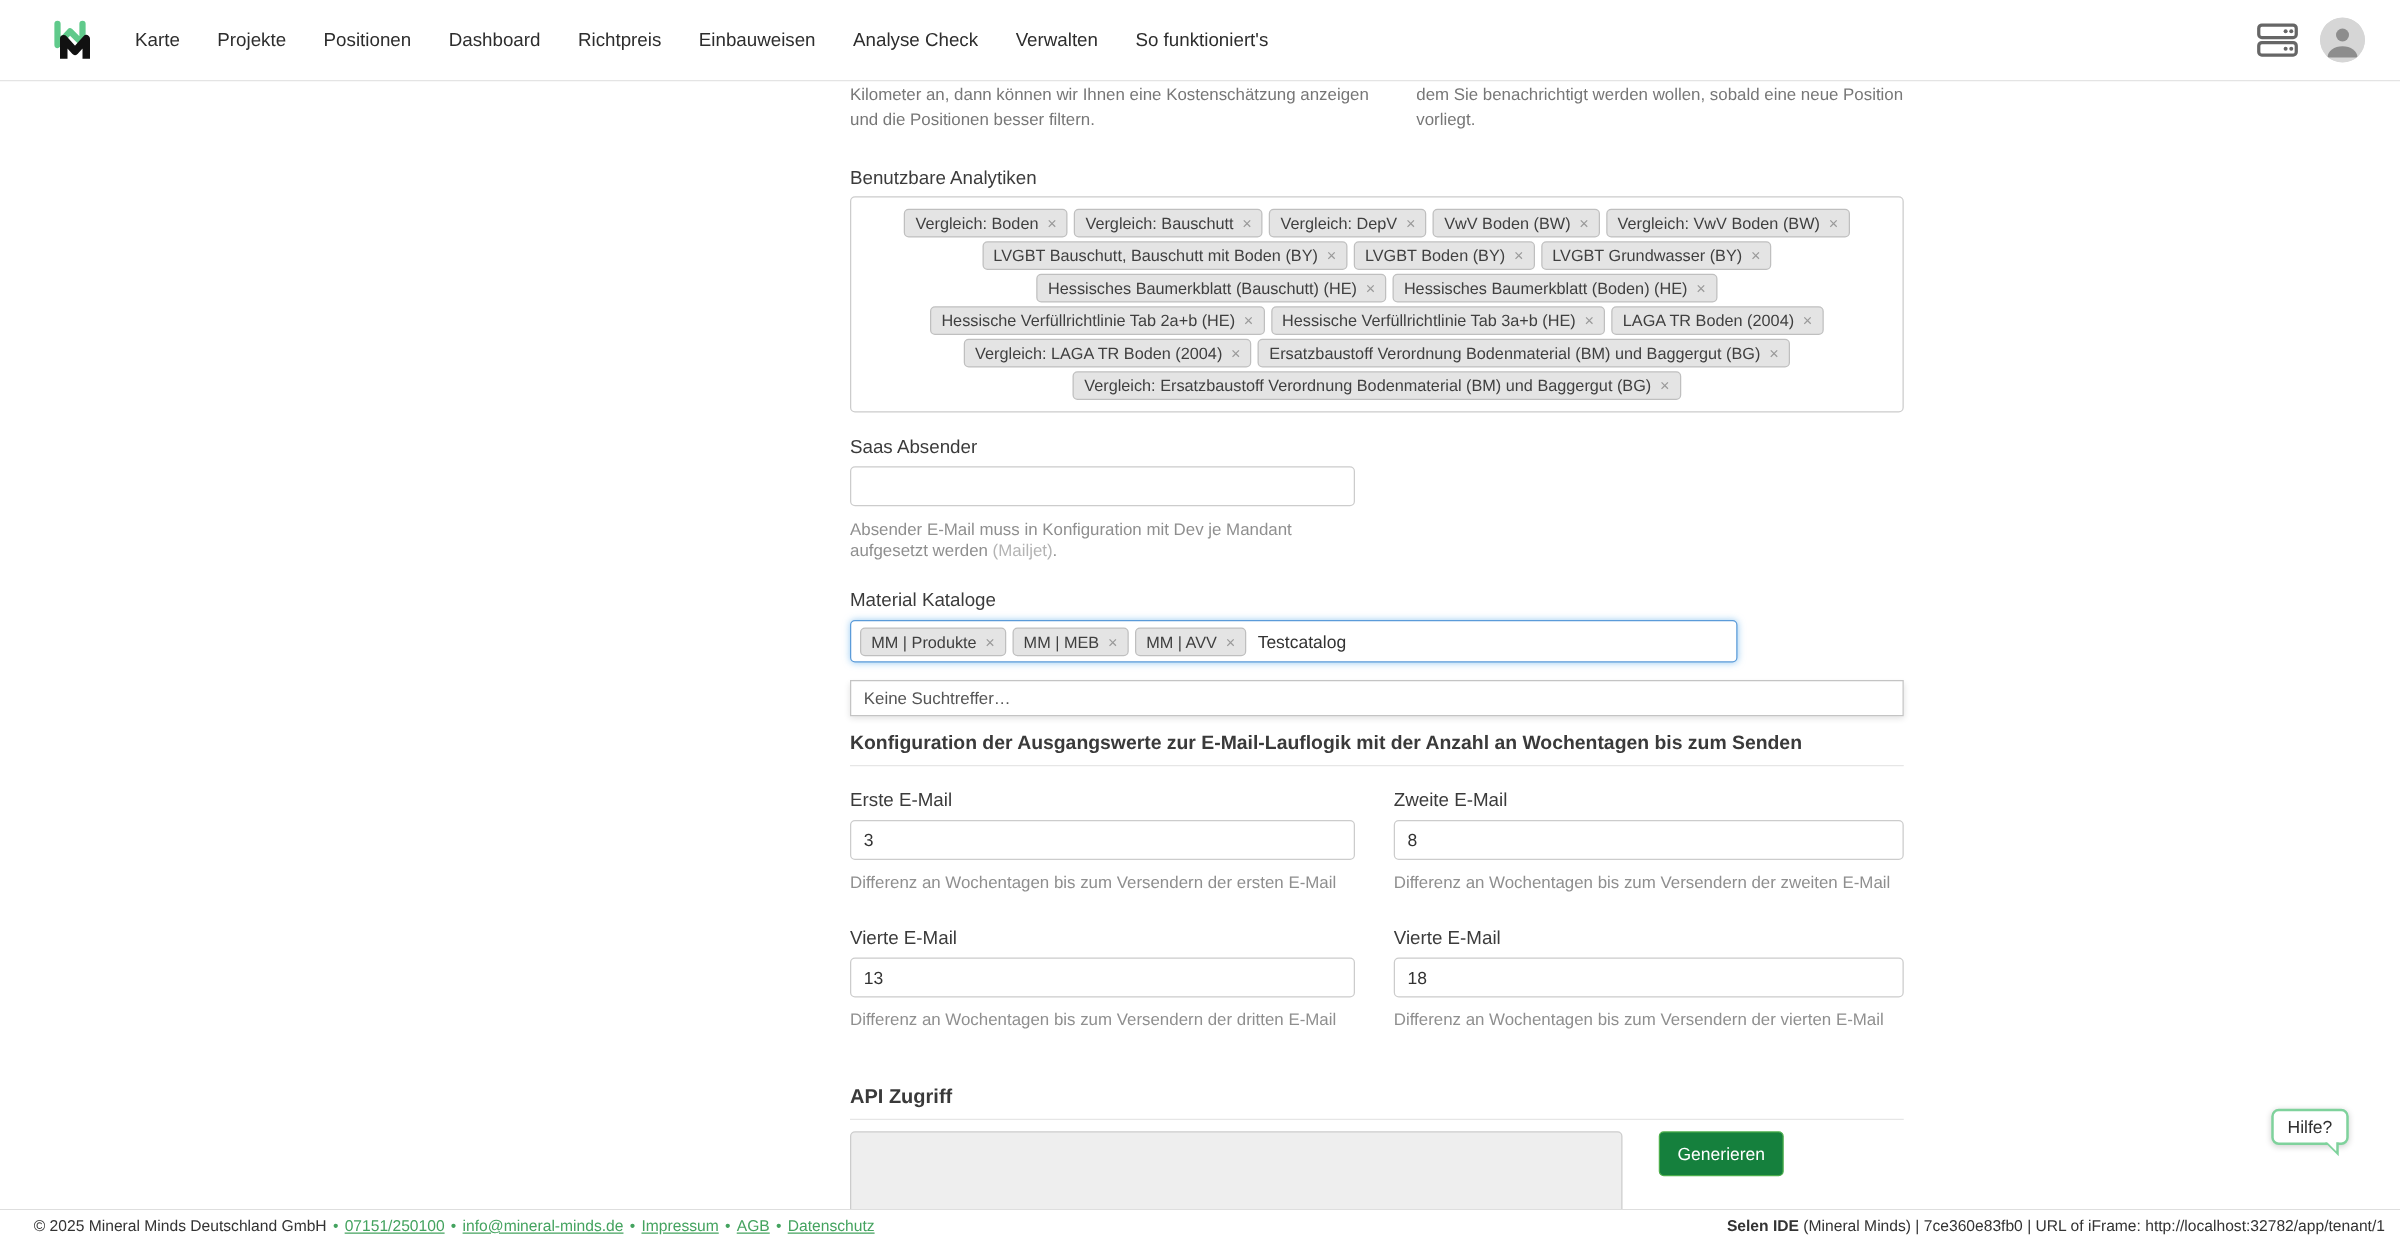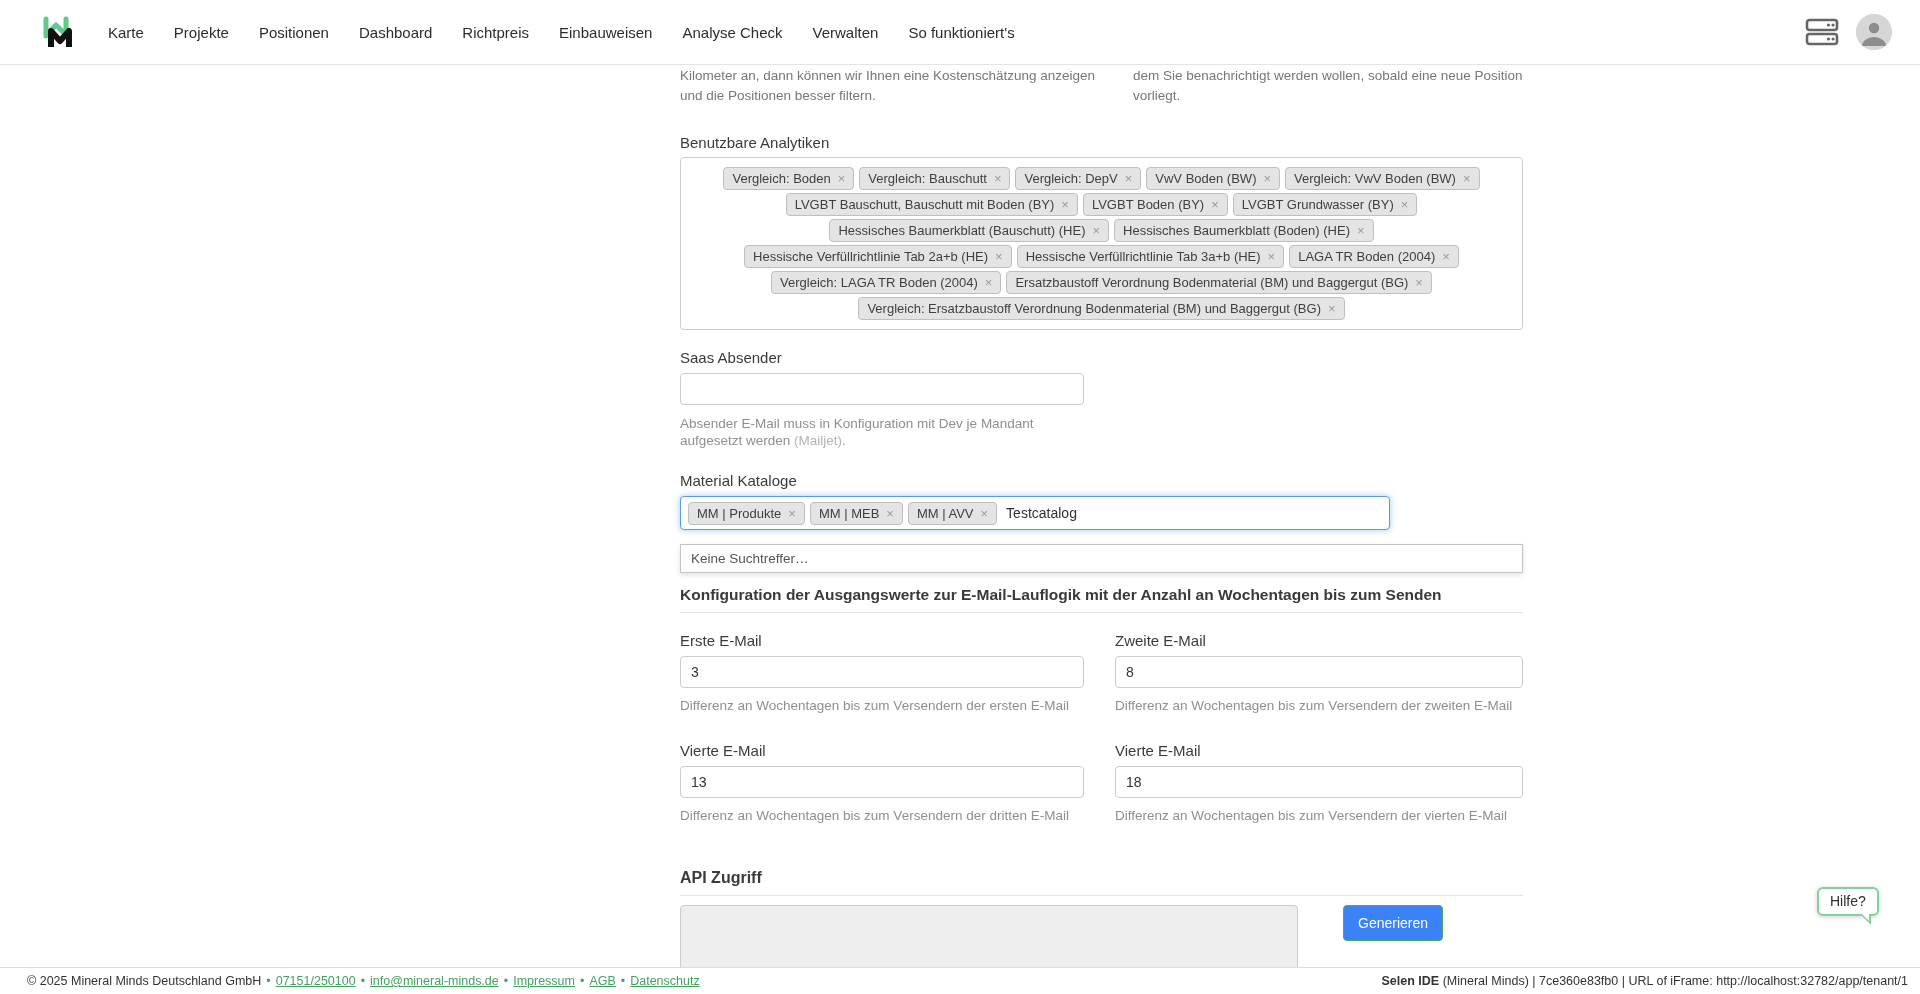--- a/index.html
+++ b/index.html
@@ -57,21 +57,21 @@
   .email-grid .field-label { margin-top:0; }
   .email-grid .text-input { margin-top:7px; width:100%; }
   .email-grid .field-help { margin-top:9px; }
 
   .api-heading { margin-top:45px; font-size:16px; color:#3a3a3a; }
   .api-key-label { margin-top:19px; font-size:15px; font-weight:500; color:#3b3b3b; }
   .api-row { margin-top:9px; display:flex; align-items:flex-start; }
   .api-key-input { width:618px; height:76px; background:#eee; border:1px solid #ccc;
                    border-radius:4px; color:#555; padding:6px 10px; font-size:14px;
                    font-family:"Liberation Sans", sans-serif; }
-  .btn-green { margin-left:45px; background:#3b82f6; color:#fff; border:1px solid #4cae4c;
+  .btn-green { margin-left:29px; background:#15803d; color:#fff; border:1px solid #4cae4c;
                border-radius:4px; font-size:14px; padding:9px 14px; cursor:pointer;
                font-family:"Liberation Sans", sans-serif; }
 
   
   .help-bubble { position:fixed; left:1817px; top:887px; z-index:90; background:#fff;
                  border:2px solid #7fd29c; border-radius:6px; padding:4px 11px 5px;
                  font-size:14px; color:#2f2f2f; cursor:pointer;
                  box-shadow:0 1px 5px rgba(0,0,0,.18); }
   .help-bubble::before { content:""; position:absolute; right:6px; bottom:-11px; width:0; height:0;
                  border-top:11px solid #7fd29c; border-left:11px solid transparent; }

